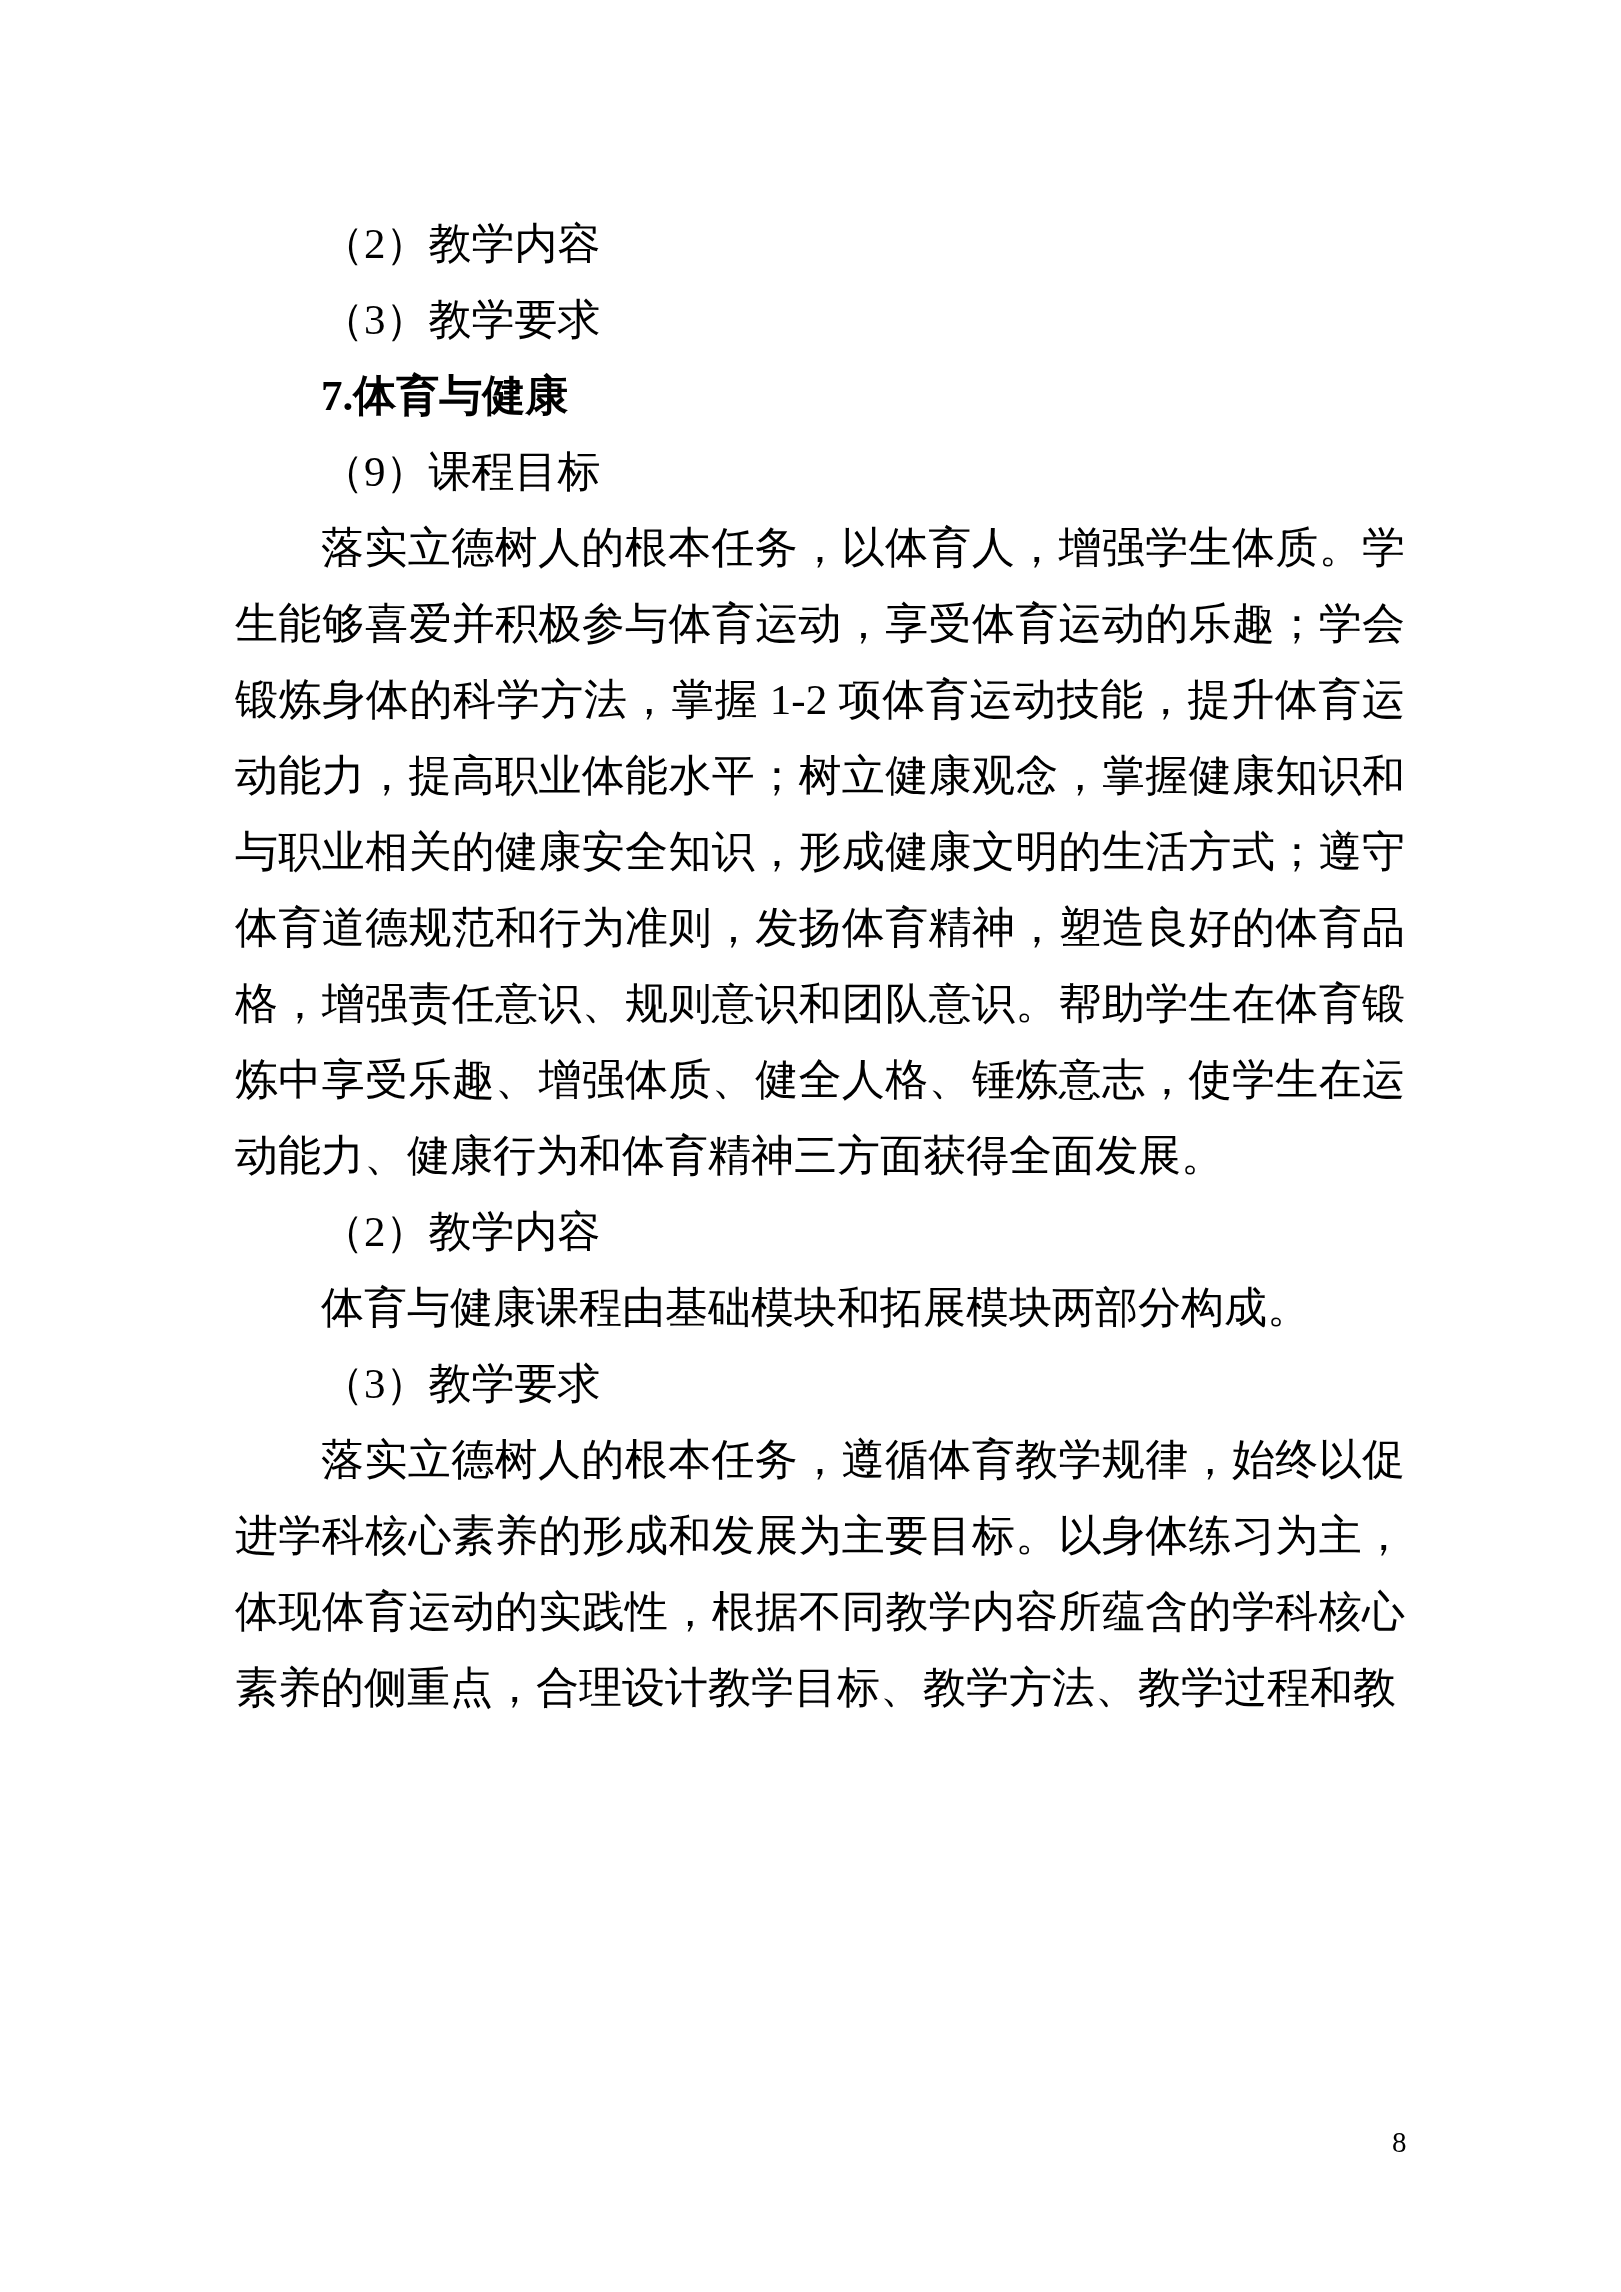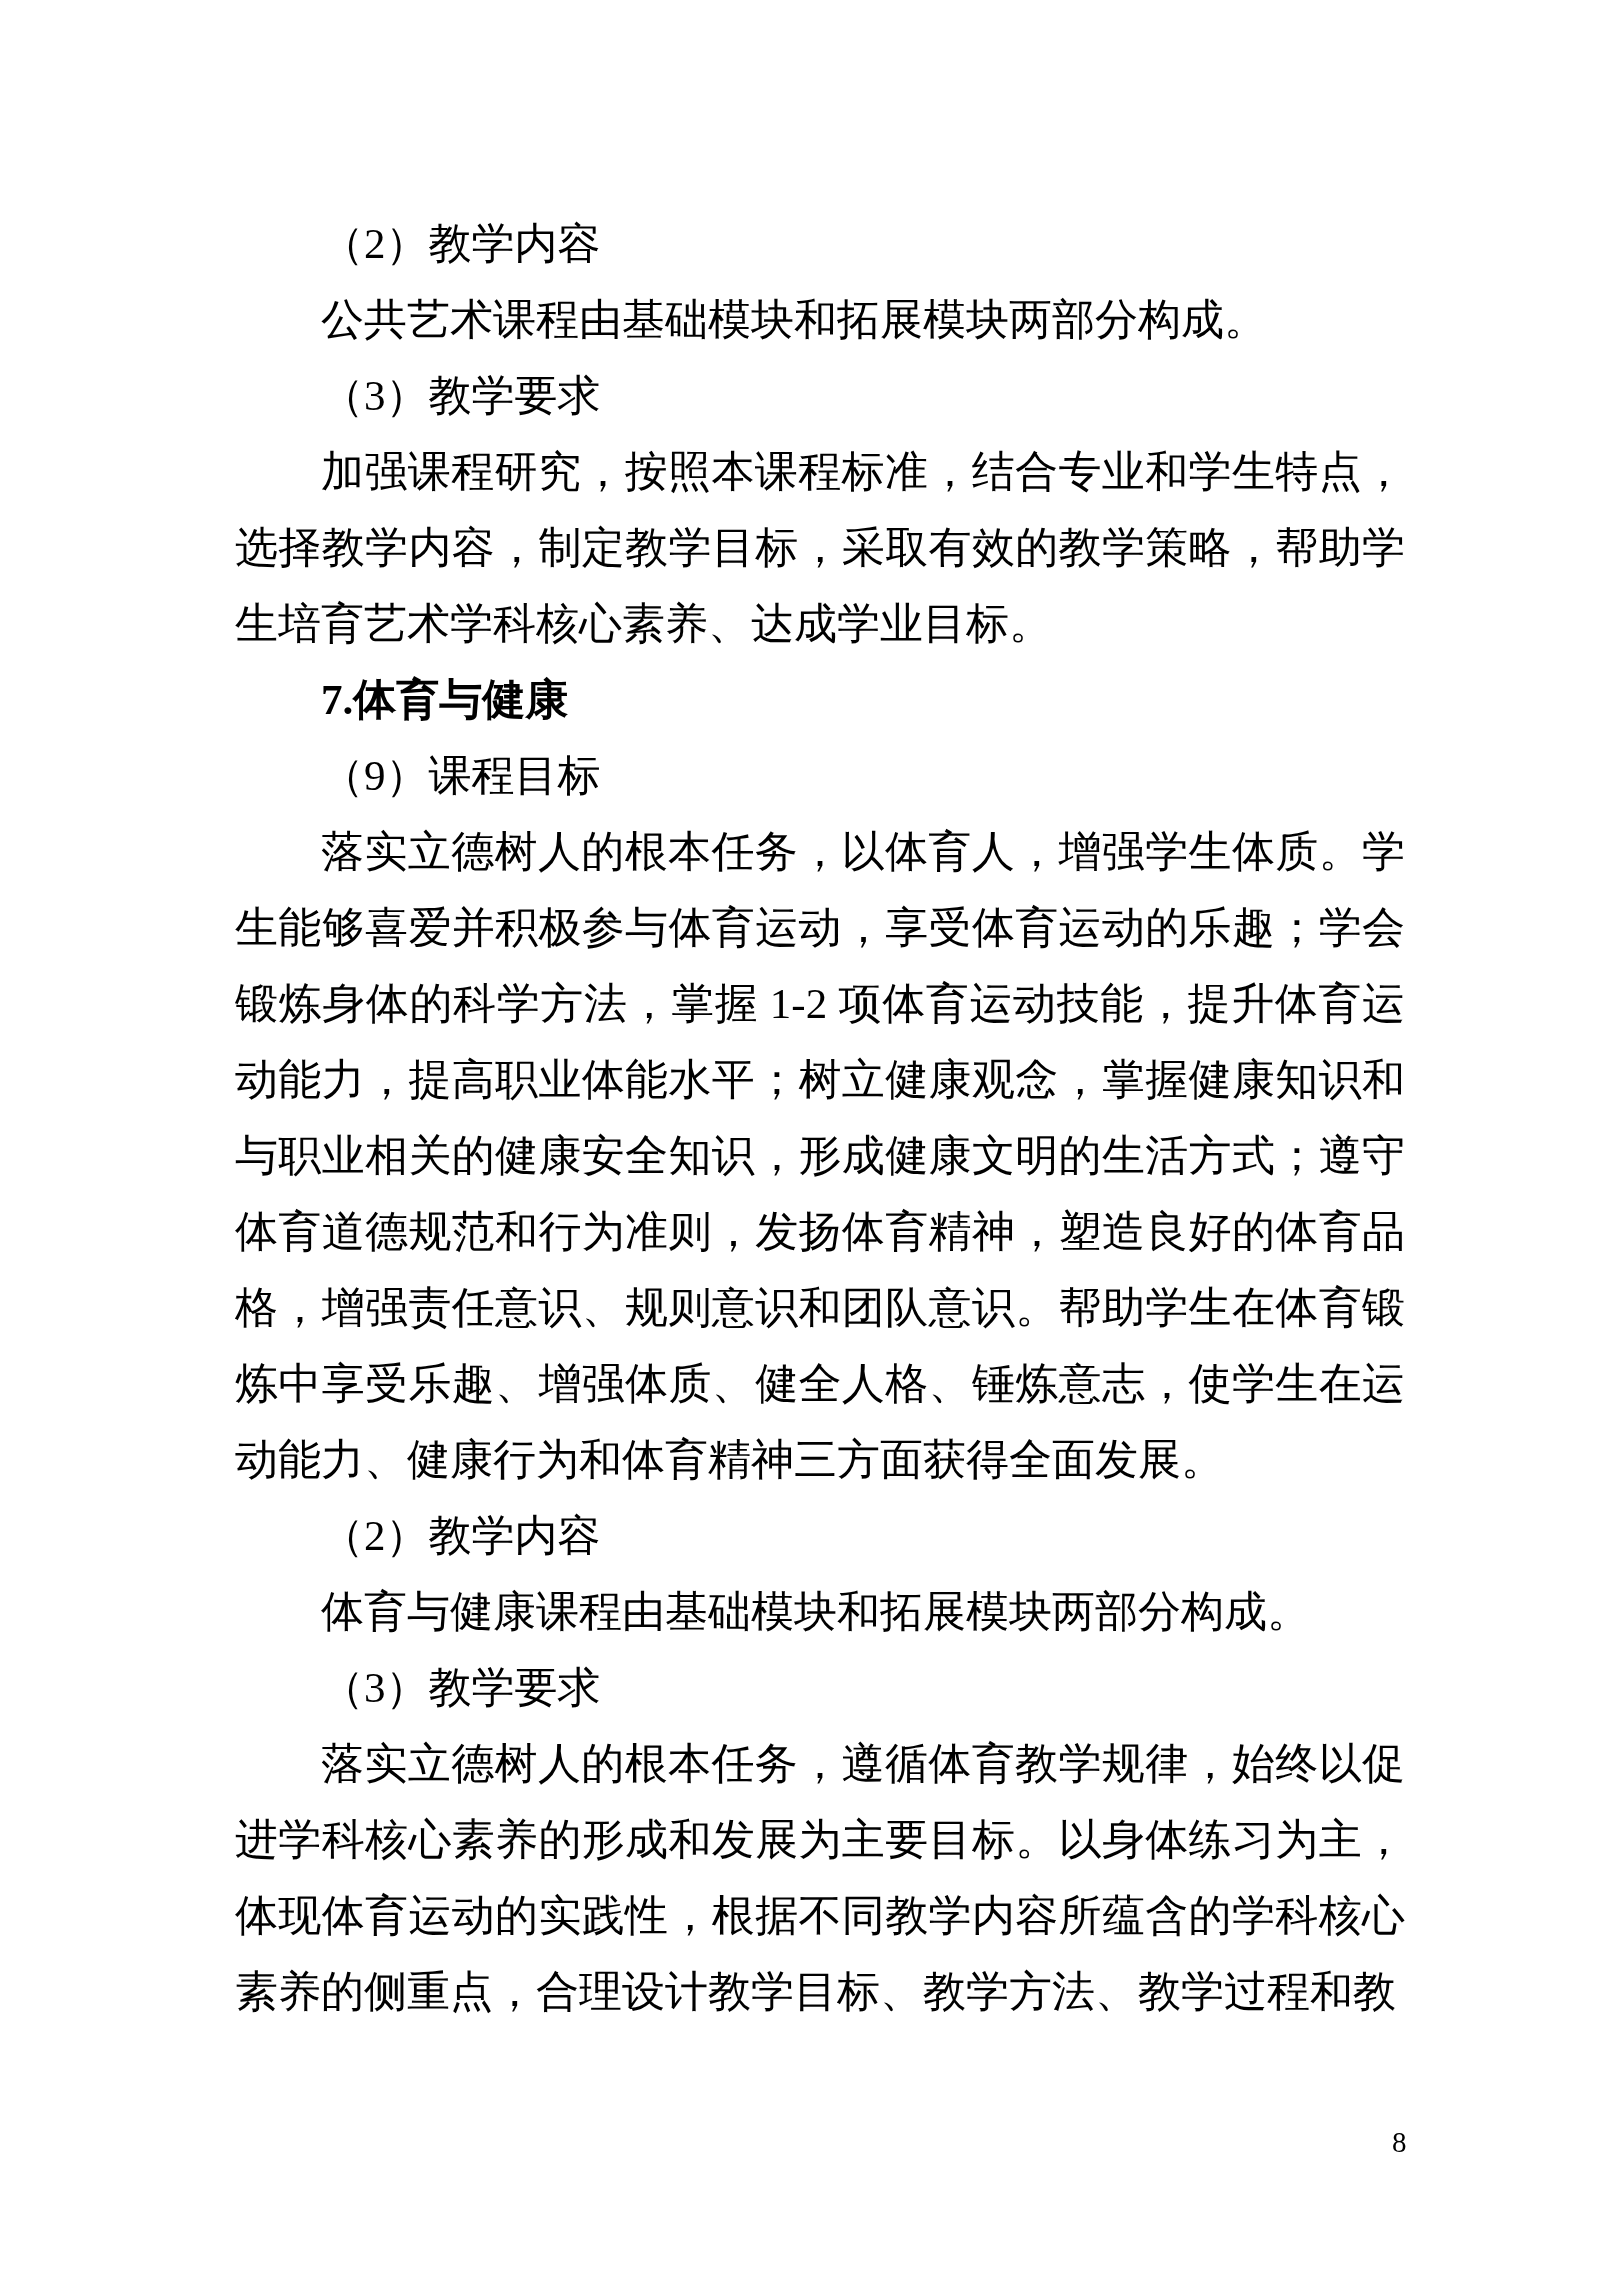--- a/index.html
+++ b/index.html
@@ -55,23 +55,21 @@
     line-height: 29px;
     font-family: "Liberation Serif", "DejaVu Serif", serif;
   }
 </style>
 </head>
 <body>
 
 <div class="page">
   <div class="text-block">
     <p class="para sub">（2）教学内容</p>
-    <p class="para body">公共艺术课程由基础模块和拓展模块两部分构成。</p>
     <p class="para sub">（3）教学要求</p>
-    <p class="para body">加强课程研究，按照本课程标准，结合专业和学生特点，选择教学内容，制定教学目标，采取有效的教学策略，帮助学生培育艺术学科核心素养、达成学业目标。</p>
     <p class="para heading">7.体育与健康</p>
     <p class="para sub">（9）课程目标</p>
     <p class="para body">落实立德树人的根本任务，以体育人，增强学生体质。学生能够喜爱并积极参与体育运动，享受体育运动的乐趣；学会锻炼身体的科学方法，掌握 1-2 项体育运动技能，提升体育运动能力，提高职业体能水平；树立健康观念，掌握健康知识和与职业相关的健康安全知识，形成健康文明的生活方式；遵守体育道德规范和行为准则，发扬体育精神，塑造良好的体育品格，增强责任意识、规则意识和团队意识。帮助学生在体育锻炼中享受乐趣、增强体质、健全人格、锤炼意志，使学生在运动能力、健康行为和体育精神三方面获得全面发展。</p>
     <p class="para sub">（2）教学内容</p>
     <p class="para body">体育与健康课程由基础模块和拓展模块两部分构成。</p>
     <p class="para sub">（3）教学要求</p>
     <p class="para body">落实立德树人的根本任务，遵循体育教学规律，始终以促进学科核心素养的形成和发展为主要目标。以身体练习为主，体现体育运动的实践性，根据不同教学内容所蕴含的学科核心素养的侧重点，合理设计教学目标、教学方法、教学过程和教</p>
   </div>
   <div class="page-number">8</div>
 </div>

